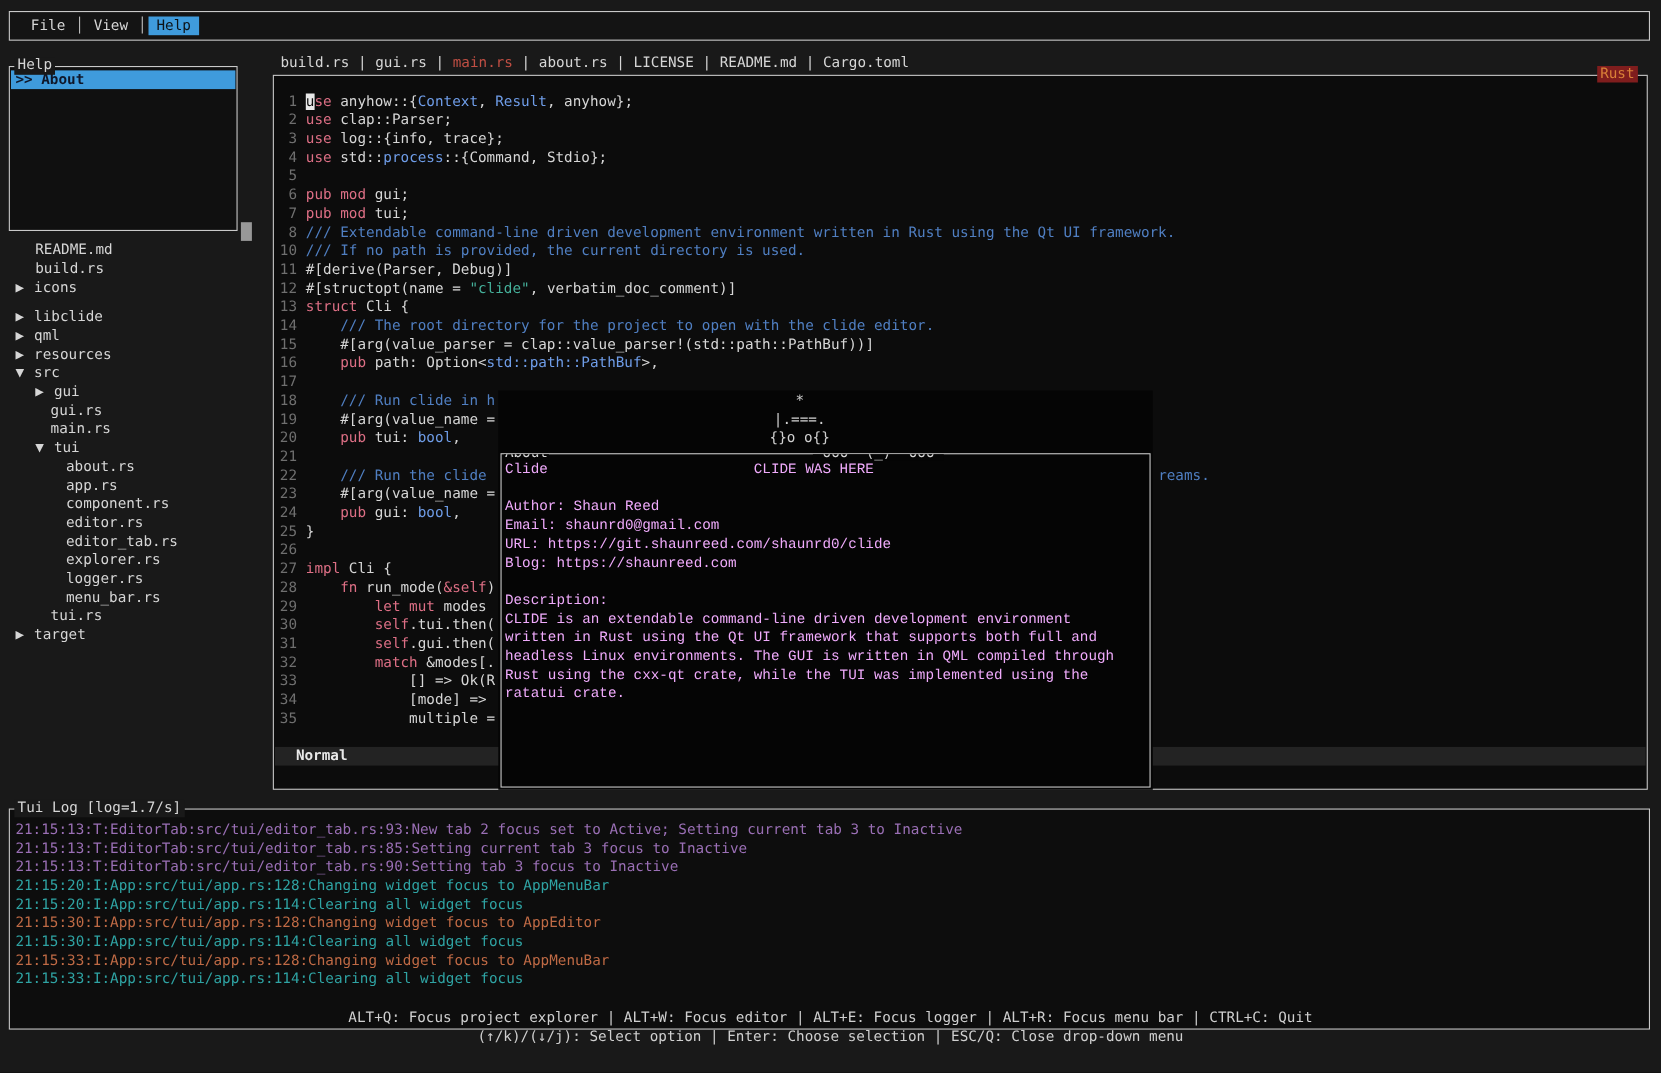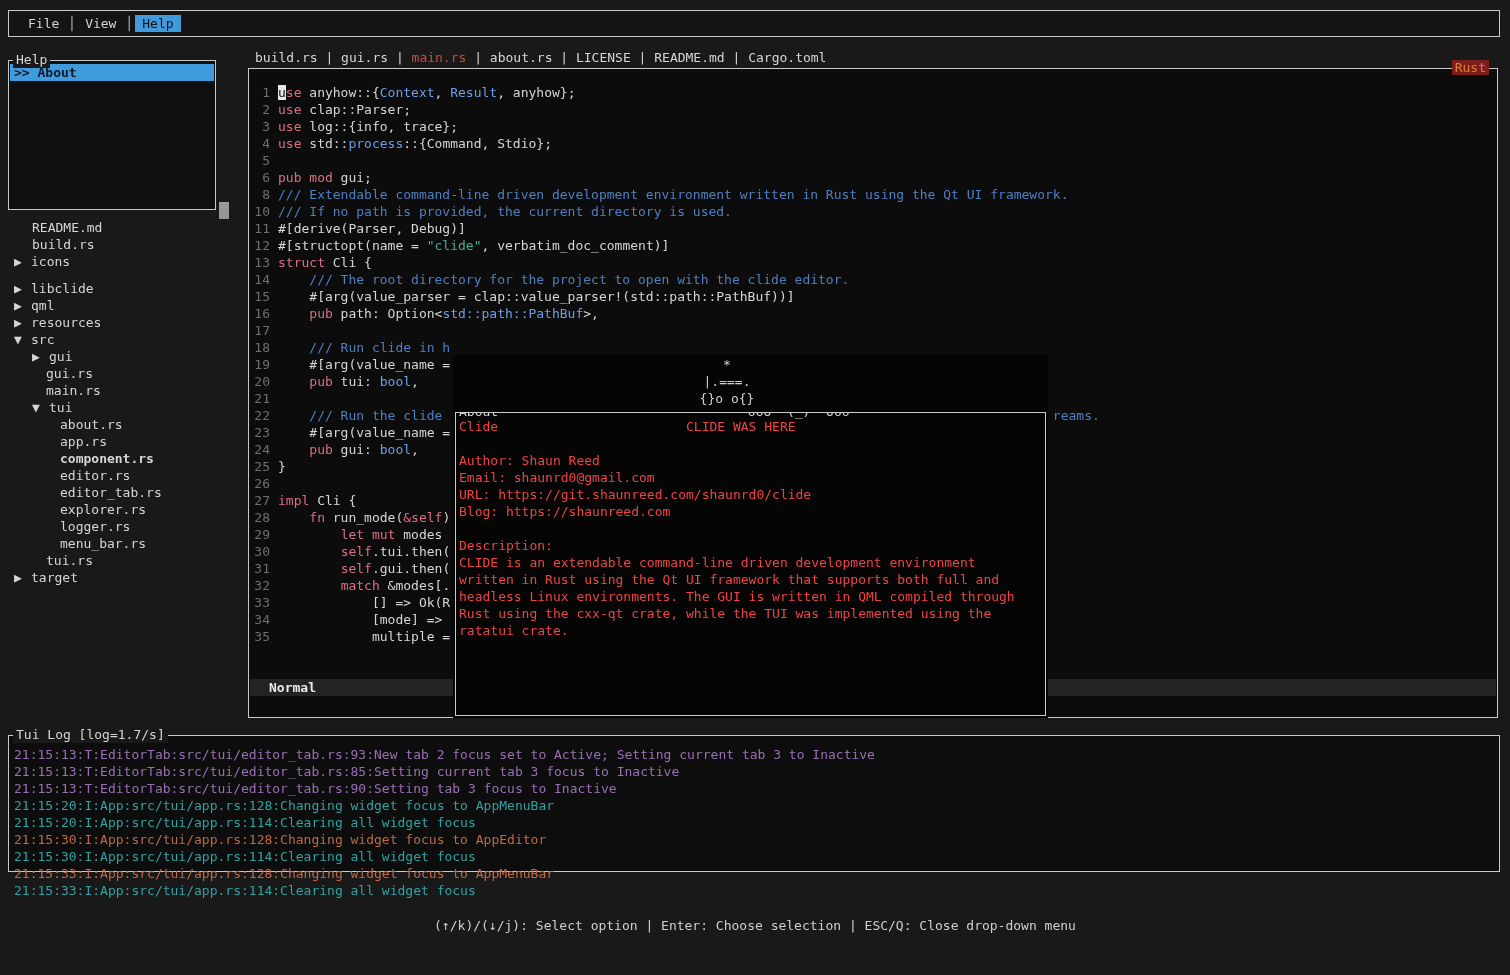--- a/index.html
+++ b/index.html
@@ -32,22 +32,22 @@
 .help-item.selected{background:var(--accent,#3f9bdc);color:#0f172a;font-weight:bold;}
 .scroll-thumb{position:absolute;left:219px;top:202px;width:10px;height:17px;background:#989898;}
 .explorer{position:absolute;left:8px;top:219px;width:236px;}
 .tree-row{height:17px;line-height:17px;white-space:pre;cursor:default;}
 .tree-arrow{display:inline-block;width:17px;}
 .about-popup{position:absolute;left:453px;top:355px;width:595px;height:363px;background:#050505;z-index:6;}
 .about-art{position:absolute;left:0;top:1px;width:548px;text-align:center;line-height:17px;color:#d0d0d0;}
 .about-box{position:absolute;left:2px;top:57px;right:2px;bottom:2px;border:1px solid var(--border,#c9c9c9);overflow:hidden;}
 .about-box-title{position:absolute;top:-9px;left:2px;background:#050505;padding:0 1px;}
 .about-feet{position:absolute;top:-9px;left:283px;background:#050505;padding:0 1px;white-space:pre;}
-.about-content{padding:5px 0 0 3px;line-height:17px;color:#ef4444;}
-.tui-log{left:8px;top:735px;width:1492px;height:137px;background:#0d0d0d;}
+.about-content{padding:5px 0 0 3px;line-height:17px;color:#f0abfc;font-family:Liberation Mono, monospace;}
+.tui-log{left:8px;top:735px;width:1492px;height:201px;background:#0d0d0d;}
 .log-lines{padding:10px 0 0 5px;}
 .log-line{height:17px;line-height:17px;white-space:pre;}
 .log-trace{color:var(--log_trace,#9a6fb5);}
 .log-info{color:var(--log_info,#2fa3a3);}
 .log-focus{color:var(--log_focus,#bf6a45);}
 .hotkeys{position:absolute;left:0;top:917px;width:1510px;text-align:center;line-height:17px;color:#cfcfcf;}
 </style>
 </head>
 <body>
 
@@ -65,20 +65,21 @@
 
 <div class="editor-panel panel">
   <span class="lang-badge">Rust</span>
   <div class="code" id="code">
       <div class="code-line"><span class="ln">1</span><span class="tok-x">u</span><span class="tok-k">se</span><span class="tok-p"> anyhow::{</span><span class="tok-t">Context</span><span class="tok-p">, </span><span class="tok-t">Result</span><span class="tok-p">, anyhow};</span></div>
       <div class="code-line"><span class="ln">2</span><span class="tok-k">use</span><span class="tok-p"> clap::Parser;</span></div>
       <div class="code-line"><span class="ln">3</span><span class="tok-k">use</span><span class="tok-p"> log::{info, trace};</span></div>
       <div class="code-line"><span class="ln">4</span><span class="tok-k">use</span><span class="tok-p"> std::</span><span class="tok-t">process</span><span class="tok-p">::{Command, Stdio};</span></div>
       <div class="code-line"><span class="ln">5</span></div>
       <div class="code-line"><span class="ln">6</span><span class="tok-k">pub mod</span><span class="tok-p"> gui;</span></div>
+      <div class="code-line"><span class="ln">7</span><span class="tok-k">pub mod</span><span class="tok-p"> tui;</span></div>
       <div class="code-line"><span class="ln">8</span><span class="tok-c">/// Extendable command-line driven development environment written in Rust using the Qt UI framework.</span></div>
       <div class="code-line"><span class="ln">10</span><span class="tok-c">/// If no path is provided, the current directory is used.</span></div>
       <div class="code-line"><span class="ln">11</span><span class="tok-p">#[derive(Parser, Debug)]</span></div>
       <div class="code-line"><span class="ln">12</span><span class="tok-p">#[structopt(name = </span><span class="tok-s">"clide"</span><span class="tok-p">, verbatim_doc_comment)]</span></div>
       <div class="code-line"><span class="ln">13</span><span class="tok-k">struct</span><span class="tok-p"> Cli {</span></div>
       <div class="code-line"><span class="ln">14</span><span class="tok-c">    /// The root directory for the project to open with the clide editor.</span></div>
       <div class="code-line"><span class="ln">15</span><span class="tok-p">    #[arg(value_parser = clap::value_parser!(std::path::PathBuf))]</span></div>
       <div class="code-line"><span class="ln">16</span><span class="tok-k">    pub</span><span class="tok-p"> path: Option&lt;</span><span class="tok-t">std::path::PathBuf</span><span class="tok-p">&gt;,</span></div>
       <div class="code-line"><span class="ln">17</span></div>
       <div class="code-line"><span class="ln">18</span><span class="tok-c">    /// Run clide in h</span></div>
@@ -121,21 +122,21 @@
     <div class="tree-row" style="padding-left: 6px; margin-top: 10px;"><span class="tree-arrow">▶</span><span>libclide</span></div>
     <div class="tree-row" style="padding-left: 6px;"><span class="tree-arrow">▶</span><span>qml</span></div>
     <div class="tree-row" style="padding-left: 6px;"><span class="tree-arrow">▶</span><span>resources</span></div>
     <div class="tree-row" style="padding-left: 6px;"><span class="tree-arrow">▼</span><span>src</span></div>
     <div class="tree-row" style="padding-left: 24px;"><span class="tree-arrow">▶</span><span>gui</span></div>
     <div class="tree-row" style="padding-left: 38px;"><span>gui.rs</span></div>
     <div class="tree-row" style="padding-left: 38px;"><span>main.rs</span></div>
     <div class="tree-row" style="padding-left: 24px;"><span class="tree-arrow">▼</span><span>tui</span></div>
     <div class="tree-row" style="padding-left: 52px;"><span>about.rs</span></div>
     <div class="tree-row" style="padding-left: 52px;"><span>app.rs</span></div>
-    <div class="tree-row" style="padding-left: 52px; font-weight: bold;"><span>component.rs</span></div>
+    <div class="tree-row" style="padding-left: 52px;"><span>component.rs</span></div>
     <div class="tree-row" style="padding-left: 52px;"><span>editor.rs</span></div>
     <div class="tree-row" style="padding-left: 52px;"><span>editor_tab.rs</span></div>
     <div class="tree-row" style="padding-left: 52px;"><span>explorer.rs</span></div>
     <div class="tree-row" style="padding-left: 52px;"><span>logger.rs</span></div>
     <div class="tree-row" style="padding-left: 52px;"><span>menu_bar.rs</span></div>
     <div class="tree-row" style="padding-left: 38px;"><span>tui.rs</span></div>
     <div class="tree-row" style="padding-left: 6px;"><span class="tree-arrow">▶</span><span>target</span></div>
   </div>
 
 <div class="about-popup">
@@ -170,14 +171,15 @@
       <div class="log-line log-info">21:15:20:I:App:src/tui/app.rs:128:Changing widget focus to AppMenuBar</div>
       <div class="log-line log-info">21:15:20:I:App:src/tui/app.rs:114:Clearing all widget focus</div>
       <div class="log-line log-focus">21:15:30:I:App:src/tui/app.rs:128:Changing widget focus to AppEditor</div>
       <div class="log-line log-info">21:15:30:I:App:src/tui/app.rs:114:Clearing all widget focus</div>
       <div class="log-line log-focus">21:15:33:I:App:src/tui/app.rs:128:Changing widget focus to AppMenuBar</div>
       <div class="log-line log-info">21:15:33:I:App:src/tui/app.rs:114:Clearing all widget focus</div>
     </div>
 </div>
 
 <div class="hotkeys">
+  <div>ALT+Q: Focus project explorer | ALT+W: Focus editor | ALT+E: Focus logger | ALT+R: Focus menu bar | CTRL+C: Quit</div>
   <div>(↑/k)/(↓/j): Select option | Enter: Choose selection | ESC/Q: Close drop-down menu</div>
 </div>
 
 </body></html>

